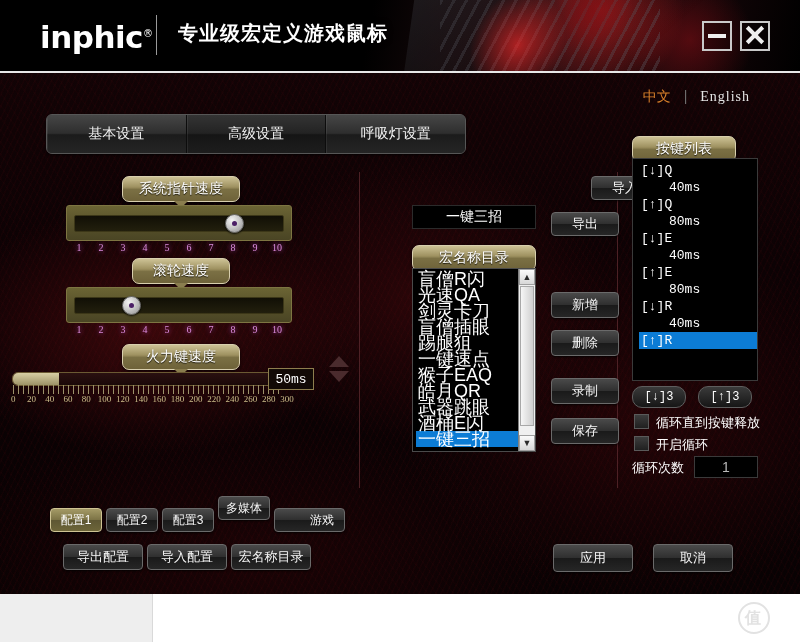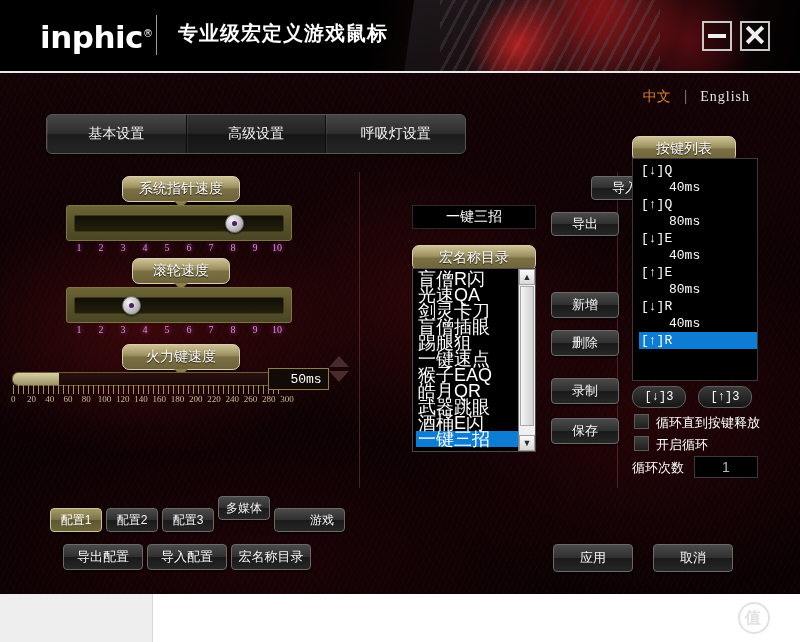--- a/index.html
+++ b/index.html
@@ -382,21 +382,21 @@
     <span style="width:18.25px">140</span>
     <span style="width:18.25px">160</span>
     <span style="width:18.25px">180</span>
     <span style="width:18.25px">200</span>
     <span style="width:18.25px">220</span>
     <span style="width:18.25px">240</span>
     <span style="width:18.25px">260</span>
     <span style="width:18.25px">280</span>
     <span style="width:18.25px">300</span>
   </div>
-  <div class="value-box" style="left:268px;top:368px;width:44px;height:20px;padding-left:15px;">
+  <div class="value-box" style="left:268px;top:368px;width:44px;height:20px;">
     <span>50ms</span>
   </div>
   <div class="spinner" style="left:329px;top:356px;">
     <div class="spin-up"></div>
     <div class="spin-dn"></div>
   </div>
 
   <div class="vsep" style="left:359px;top:172px;height:316px;"></div>
   <div class="vsep" style="left:617px;top:172px;height:316px;"></div>
 

